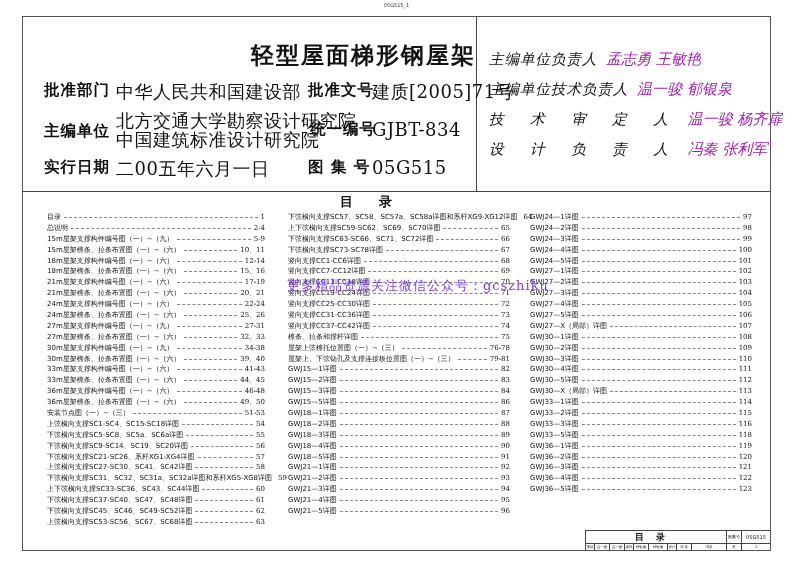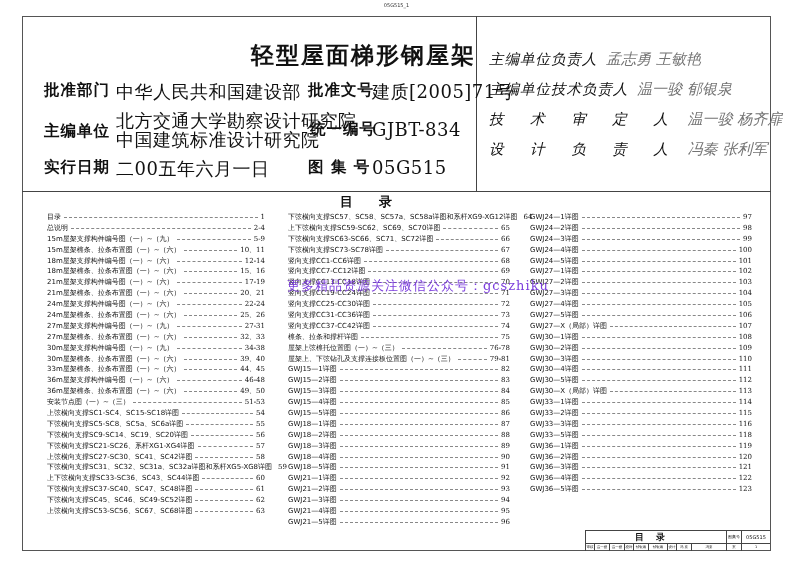--- a/index.html
+++ b/index.html
@@ -7,21 +7,21 @@
   .top-label{position:absolute;left:0;top:2px;width:793px;text-align:center;font-size:5px;color:#333;}
   .frame{position:absolute;left:22px;top:16px;width:749px;height:535px;border:1px solid #555;box-sizing:border-box;}
   .header{position:absolute;left:22px;top:16px;width:749px;height:176px;border-bottom:1px solid #444;box-sizing:border-box;}
   .header-left{position:absolute;left:0;top:0;width:454px;height:175px;border-right:1px solid #444;}
   .main-title{position:absolute;left:0;width:454px;top:24px;text-align:right;font-size:23px;font-weight:bold;letter-spacing:2px;font-family:"DejaVu Sans",sans-serif;}
   .info-label{position:absolute;font-size:15.5px;font-weight:bold;font-family:"DejaVu Sans",sans-serif;letter-spacing:1px;}
   .info-val{position:absolute;font-size:18px;font-family:"DejaVu Serif",serif;letter-spacing:0.5px;white-space:nowrap;}
   .header-right{position:absolute;left:455px;top:0;width:293px;height:175px;}
   .sig-row{position:absolute;left:12px;font-size:14.5px;font-family:"DejaVu Sans",sans-serif;white-space:nowrap;}
   .sig-label{display:inline-block;letter-spacing:1px;font-style:italic;}
-  .sig-hand{display:inline-block;font-family:"DejaVu Serif",serif;font-style:italic;font-size:15px;margin-left:4px;color:#737373;}
+  .sig-hand{display:inline-block;font-family:"DejaVu Serif",serif;font-style:italic;font-size:15px;margin-left:4px;color:#a21caf;}
   .toc-title{position:absolute;left:340px;top:193px;font-size:13px;font-weight:bold;letter-spacing:26px;}
   .toc-col{position:absolute;top:212px;}
   .toc-item{height:10.9px;font-size:7px;line-height:10.9px;display:flex;align-items:center;white-space:nowrap;font-family:"DejaVu Sans",sans-serif;}
   .toc-item .t{flex:0 0 auto;}
   .toc-item .d{flex:1 1 auto;border-bottom:1px dashed #888;margin:0 3px;height:0;align-self:center;}
   .toc-item .p{flex:0 0 auto;font-family:"DejaVu Serif",serif;}
   .watermark{position:absolute;left:287px;top:277px;font-size:13px;color:#6d28d9;font-family:"DejaVu Serif",serif;letter-spacing:1px;white-space:nowrap;opacity:0.9;}
   .title-block{position:absolute;left:585px;top:530px;width:185px;height:21px;border-top:1px solid #444;border-left:1px solid #444;box-sizing:border-box;}
   .tb-name{position:absolute;left:0;top:0;width:140px;height:12px;border-right:1px solid #444;border-bottom:1px solid #444;text-align:center;font-size:9px;font-weight:bold;line-height:12px;letter-spacing:12px;}
   .tb-atlas-label{position:absolute;left:141px;top:0;width:14px;height:12px;border-right:1px solid #444;border-bottom:1px solid #444;font-size:4px;line-height:12px;text-align:center;}
@@ -146,20 +146,25 @@
       <span class="t">30m屋架支撑构件编号图（一）~（九）</span>
       <span class="d"></span>
       <span class="p">34-38</span>
     </div>
     <div class="toc-item">
       <span class="t">30m屋架檩条、拉条布置图（一）~（六）</span>
       <span class="d"></span>
       <span class="p">39、40</span>
     </div>
     <div class="toc-item">
+      <span class="t">33m屋架支撑构件编号图（一）~（六）</span>
+      <span class="d"></span>
+      <span class="p">41-43</span>
+    </div>
+    <div class="toc-item">
       <span class="t">33m屋架檩条、拉条布置图（一）~（六）</span>
       <span class="d"></span>
       <span class="p">44、45</span>
     </div>
     <div class="toc-item">
       <span class="t">36m屋架支撑构件编号图（一）~（六）</span>
       <span class="d"></span>
       <span class="p">46-48</span>
     </div>
     <div class="toc-item">
@@ -301,25 +306,20 @@
     </div>
     <div class="toc-item">
       <span class="t">GWJ15—2详图</span>
       <span class="d"></span>
       <span class="p">83</span>
     </div>
     <div class="toc-item">
       <span class="t">GWJ15—3详图</span>
       <span class="d"></span>
       <span class="p">84</span>
-    </div>
-    <div class="toc-item">
-      <span class="t">GWJ15—4详图</span>
-      <span class="d"></span>
-      <span class="p">85</span>
     </div>
     <div class="toc-item">
       <span class="t">GWJ15—5详图</span>
       <span class="d"></span>
       <span class="p">86</span>
     </div>
     <div class="toc-item">
       <span class="t">GWJ18—1详图</span>
       <span class="d"></span>
       <span class="p">87</span>

